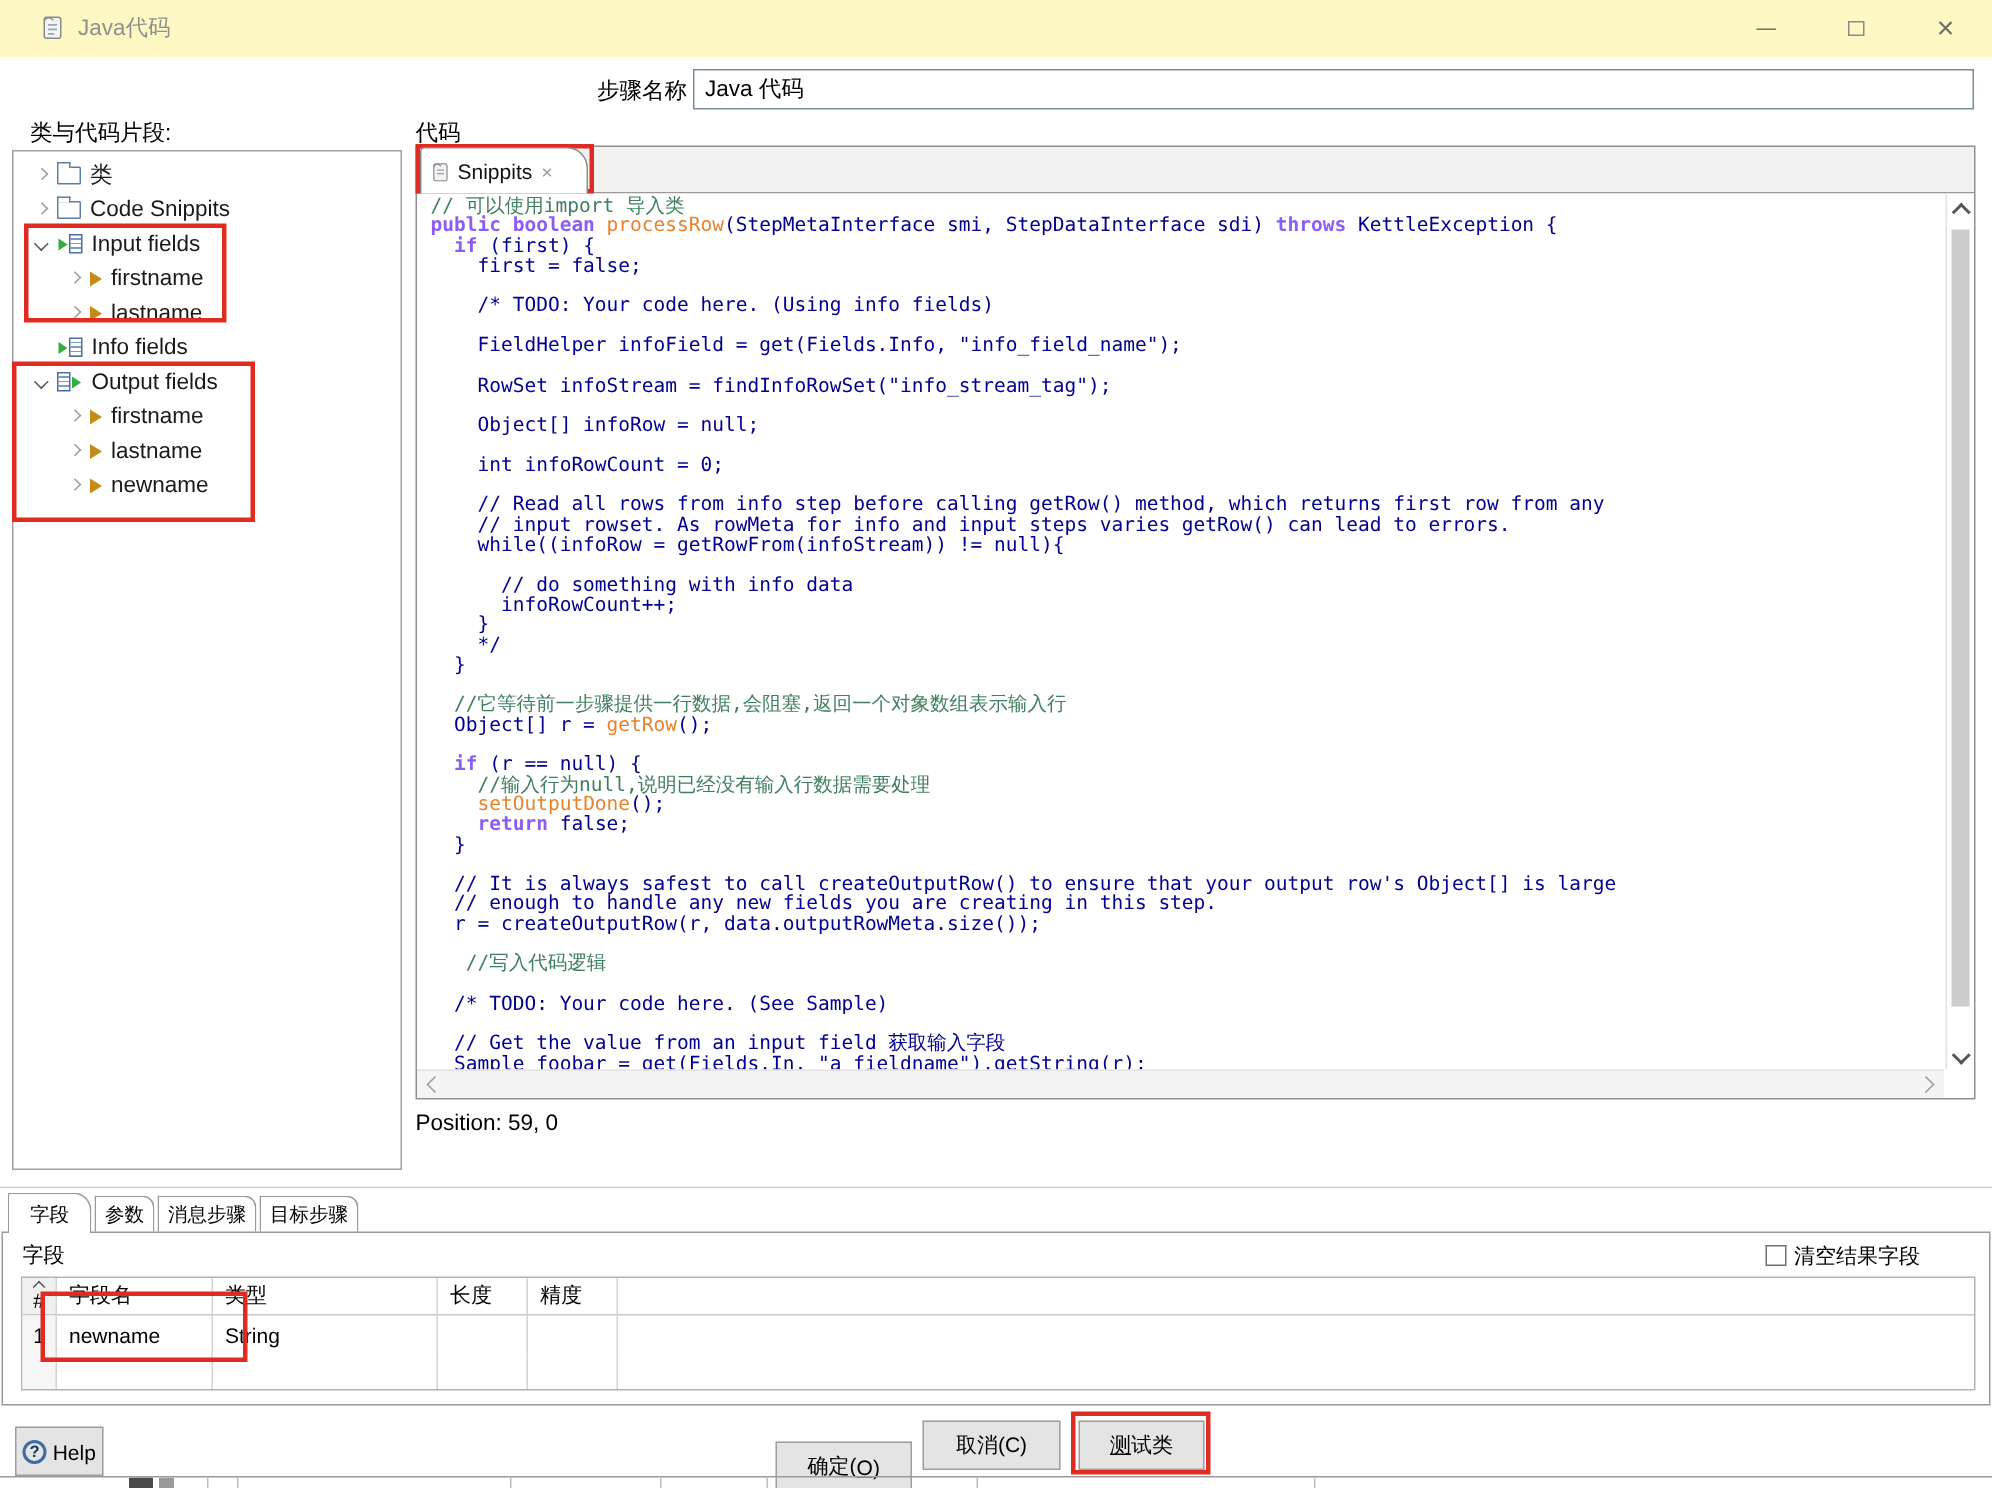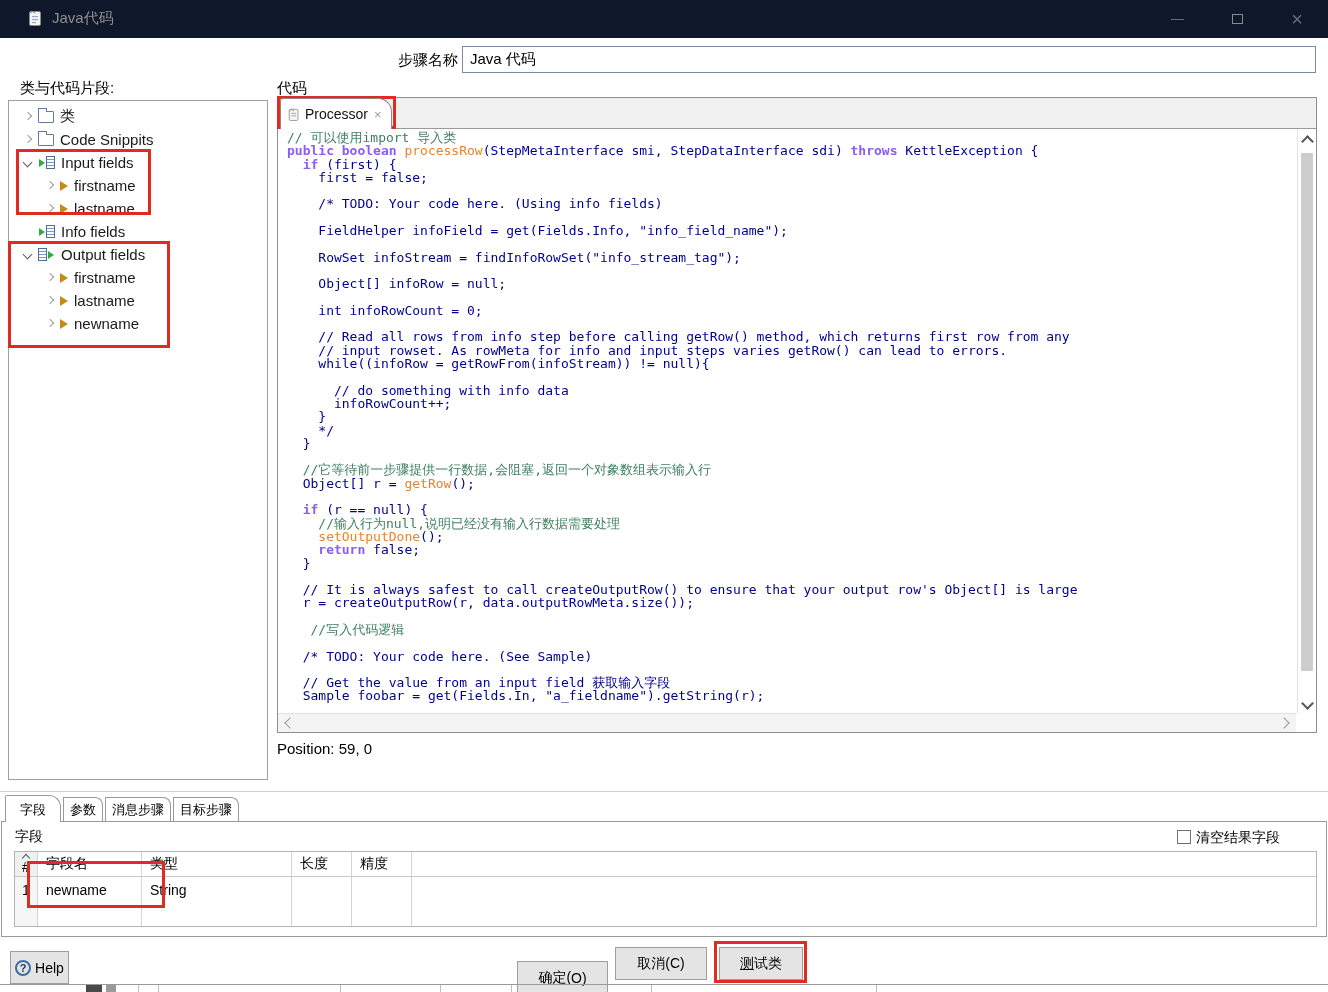--- a/index.html
+++ b/index.html
@@ -1,21 +1,21 @@
 <!DOCTYPE html>
 <html><head>
 <meta charset="utf-8">
 <style>
   * { margin:0; padding:0; box-sizing:border-box; }
   html,body { width:1328px; height:992px; background:#fff; overflow:hidden;
               font-family:"Liberation Sans","DejaVu Sans",sans-serif; }
   #win { position:relative; width:1328px; height:992px; background:#fff; }
 
   
-  .titlebar { position:absolute; left:0; top:0; width:1328px; height:38px; background:#0f172a; }
+  .titlebar { position:absolute; left:0; top:0; width:1328px; height:38px; background:#fef9c3; }
   .app-icon { position:absolute; left:28px; top:9px; width:15px; height:18px; }
   .win-title { position:absolute; left:52px; top:9px; font-size:15px; color:#8f8f8f; }
   .win-btn { position:absolute; top:4px; width:34px; height:30px; display:flex; align-items:center; justify-content:center; color:#6e6e6e; }
   .btn-min { left:1160px; } .btn-max { left:1220px; } .btn-close { left:1280px; }
   .glyph-min { display:block; width:13px; height:0; border-top:1px solid #6e6e6e; }
   .glyph-max { display:block; width:11px; height:10px; border:1px solid #8a8a8a; }
   .glyph-close { font-size:20px; line-height:20px; color:#6e6e6e; }
 
   
   .stepname-label { position:absolute; left:330px; top:51px; width:128px; text-align:right; font-size:15px; color:#000; }
@@ -232,21 +232,21 @@
   <div class="code-label">代码</div>
   <div class="code-frame">
     <div class="tabstrip">
       <div class="proc-tab">
         <svg width="12" height="15" viewBox="0 0 15 18">
           <rect x="1.5" y="2.5" width="11" height="14" rx="1.5" fill="#f4f4f4" stroke="#8a8a8a"></rect>
           <path d="M1.5 4.5 q3 -3.5 6 0" fill="none" stroke="#8a8a8a"></path>
           <rect x="4" y="7" width="6" height="1.2" fill="#9aa8c0"></rect>
           <rect x="4" y="10" width="6" height="1.2" fill="#9aa8c0"></rect>
         </svg>
-        <span class="tab-title">Processor</span>
+        <span class="tab-title">Snippits</span>
         <span class="tab-close">×</span>
       </div>
     </div>
     <div class="code-view">
         <div class="code-line"><span class="c-g">// 可以使用import 导入类</span></div>
         <div class="code-line"><span class="c-k">public boolean</span><span class="c-n"> </span><span class="c-o">processRow</span><span class="c-n">(StepMetaInterface smi, StepDataInterface sdi) </span><span class="c-k">throws</span><span class="c-n"> KettleException {</span></div>
         <div class="code-line"><span class="c-n">  </span><span class="c-k">if</span><span class="c-n"> (first) {</span></div>
         <div class="code-line"><span class="c-n">    first = false;</span></div>
         <div class="code-line">&nbsp;</div>
         <div class="code-line"><span class="c-n">    /* TODO: Your code here. (Using info fields)</span></div>
@@ -272,20 +272,21 @@
         <div class="code-line"><span class="c-g">  //它等待前一步骤提供一行数据,会阻塞,返回一个对象数组表示输入行</span></div>
         <div class="code-line"><span class="c-n">  Object[] r = </span><span class="c-o">getRow</span><span class="c-n">();</span></div>
         <div class="code-line">&nbsp;</div>
         <div class="code-line"><span class="c-n">  </span><span class="c-k">if</span><span class="c-n"> (r == null) {</span></div>
         <div class="code-line"><span class="c-g">    //输入行为null,说明已经没有输入行数据需要处理</span></div>
         <div class="code-line"><span class="c-n">    </span><span class="c-o">setOutputDone</span><span class="c-n">();</span></div>
         <div class="code-line"><span class="c-n">    </span><span class="c-k">return</span><span class="c-n"> false;</span></div>
         <div class="code-line"><span class="c-n">  }</span></div>
         <div class="code-line">&nbsp;</div>
         <div class="code-line"><span class="c-n">  // It is always safest to call createOutputRow() to ensure that your output row's Object[] is large</span></div>
+        <div class="code-line"><span class="c-n">  // enough to handle any new fields you are creating in this step.</span></div>
         <div class="code-line"><span class="c-n">  r = createOutputRow(r, data.outputRowMeta.size());</span></div>
         <div class="code-line">&nbsp;</div>
         <div class="code-line"><span class="c-g">   //写入代码逻辑</span></div>
         <div class="code-line">&nbsp;</div>
         <div class="code-line"><span class="c-n">  /* TODO: Your code here. (See Sample)</span></div>
         <div class="code-line">&nbsp;</div>
         <div class="code-line"><span class="c-n">  // Get the value from an input field 获取输入字段</span></div>
         <div class="code-line"><span class="c-n">  Sample foobar = get(Fields.In, "a_fieldname").getString(r);</span></div>
       </div>
     <div class="vscroll">

